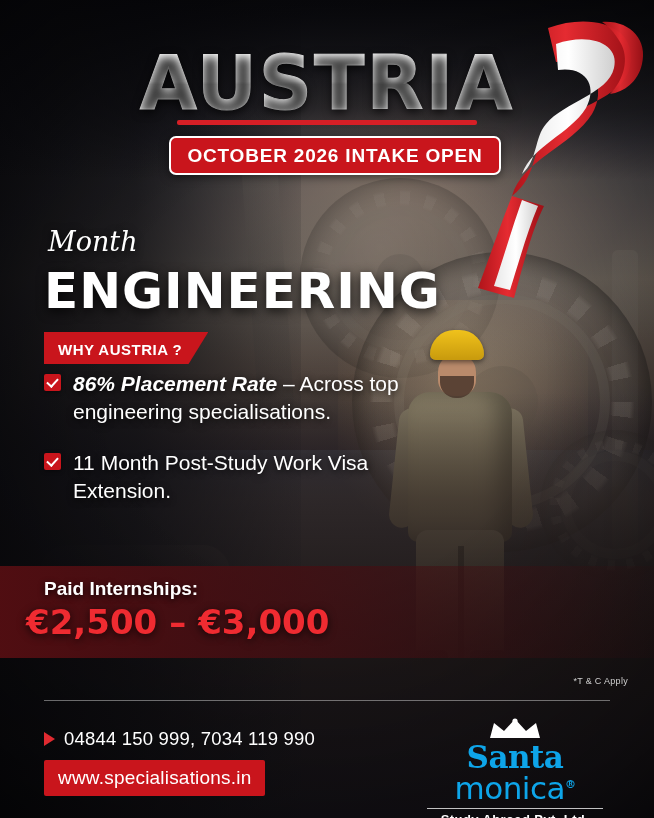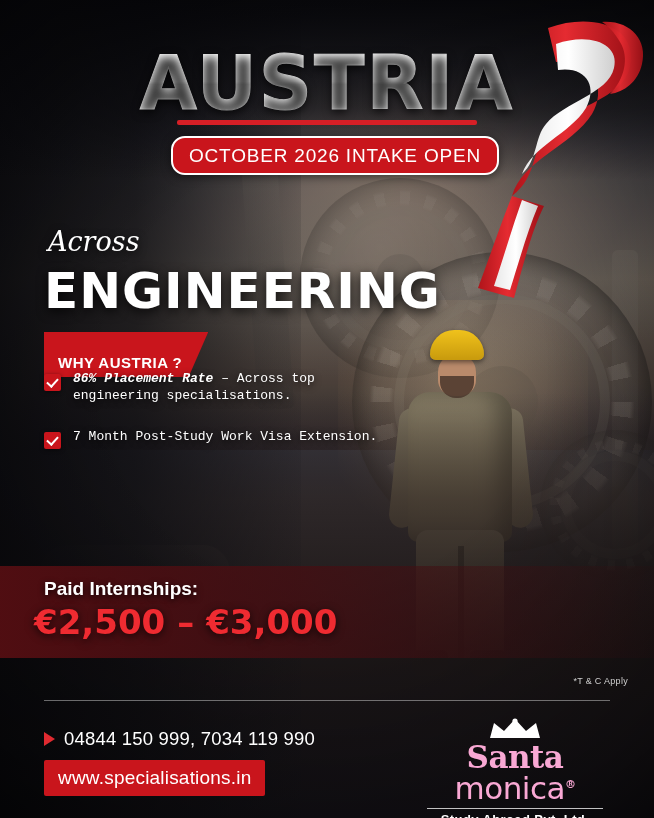--- a/index.html
+++ b/index.html
@@ -204,26 +204,26 @@
     width: 300px;
     height: 5px;
     background: #d61f26;
     border-radius: 2px;
   }
   .subbar {
     margin-top: 16px;
     display: inline-block;
     background: #c9151c;
     color: #fff;
-    font-weight: 400;
+    font-weight: 700;
     font-size: 19px;
     letter-spacing: 0.8px;
     padding: 7px 16px 6px 16px;
     border: 2px solid #ffffff;
-    border-radius: 14px;
+    border-radius: 7px;
     box-shadow: 0 2px 10px rgba(0,0,0,0.5);
     margin-left: 16px;
   }
 
   
   .study-word {
     position: absolute;
     left: 48px;
     top: 226px;
     font-family: "DejaVu Serif", serif;
@@ -247,21 +247,21 @@
   
   .why-tag {
     position: absolute;
     left: 44px;
     top: 332px;
     background: #c9151c;
     color: #fff;
     font-weight: 700;
     font-size: 15px;
     letter-spacing: 0.5px;
-    padding: 22px 26px 6px 14px;
+    padding: 9px 26px 6px 14px;
     clip-path: polygon(0 0, 100% 0, 88% 100%, 0 100%);
     box-shadow: 0 2px 8px rgba(0,0,0,0.45);
   }
   .points {
     position: absolute;
     left: 44px;
     top: 370px;
     width: 360px;
   }
   .point {
@@ -284,24 +284,23 @@
     content: "";
     position: absolute;
     left: 5px; top: 2px;
     width: 5px; height: 9px;
     border: solid #fff;
     border-width: 0 2px 2px 0;
     transform: rotate(42deg);
   }
   .point-text {
     color: #ffffff;
-    font-size: 13px;
+    font-size: 21px;
     line-height: 1.32;
     text-shadow: 0 2px 7px rgba(0,0,0,0.85);
-    font-family: Liberation Mono, monospace;
   }
   .point-text .em {
     font-style: italic;
     font-weight: 700;
   }
 
   
   .band {
     position: absolute;
     left: 0; right: 0;
@@ -313,21 +312,21 @@
     position: absolute;
     left: 44px;
     top: 578px;
     color: #ffffff;
     font-size: 19px;
     font-weight: 700;
     text-shadow: 0 2px 6px rgba(0,0,0,0.8);
   }
   .band-amount {
     position: absolute;
-    left: 34px;
+    left: 26px;
     top: 602px;
     display: flex;
     align-items: baseline;
     gap: 0;
   }
   .amt {
     font-family: "DejaVu Sans", sans-serif;
     font-weight: 700;
     font-size: 34px;
     color: #ef2b31;
@@ -402,21 +401,21 @@
     top: 718px;
     width: 210px;
     text-align: center;
   }
   .logo-crown {
     margin: 0 auto 2px auto;
     width: 54px;
     height: 22px;
   }
   .logo-name {
-    color: #f9a8d4;
+    color: #0ea5e9;
     font-family: "DejaVu Serif", serif;
     font-weight: 700;
     font-size: 31px;
     line-height: 1;
     letter-spacing: -0.5px;
     position: relative;
     display: inline-block;
   }
   .logo-name .thin {
     font-family: "DejaVu Sans", sans-serif;
@@ -508,38 +507,38 @@
   <div class="headline-wrap">
     <div style="position:relative;display:inline-block;">
       <div class="headline">AUSTRIA</div>
       <div class="headline-underline"></div>
     </div>
     <div>
       <span class="subbar">OCTOBER 2026 INTAKE OPEN</span>
     </div>
   </div>
 
-  <div class="study-word">Across</div>
+  <div class="study-word">Month</div>
   <div class="engineering">ENGINEERING</div>
 
   <div class="why-tag">WHY AUSTRIA ?</div>
 
   <div class="points">
 
     <div class="point">
       <span class="tick"></span>
       <div class="point-text">
         <span class="em">86% Placement Rate</span><span> – Across top engineering specialisations.</span>
       </div>
     </div>
 
     <div class="point">
       <span class="tick"></span>
       <div class="point-text">
-        <span>7 Month Post-Study Work Visa Extension.</span>
+        <span>11 Month Post-Study Work Visa Extension.</span>
       </div>
     </div>
 
 
   </div>
 
   <div class="band"></div>
   <div class="band-label">Paid Internships:</div>
   <div class="band-amount">
     <span class="amt">€2,500</span>

